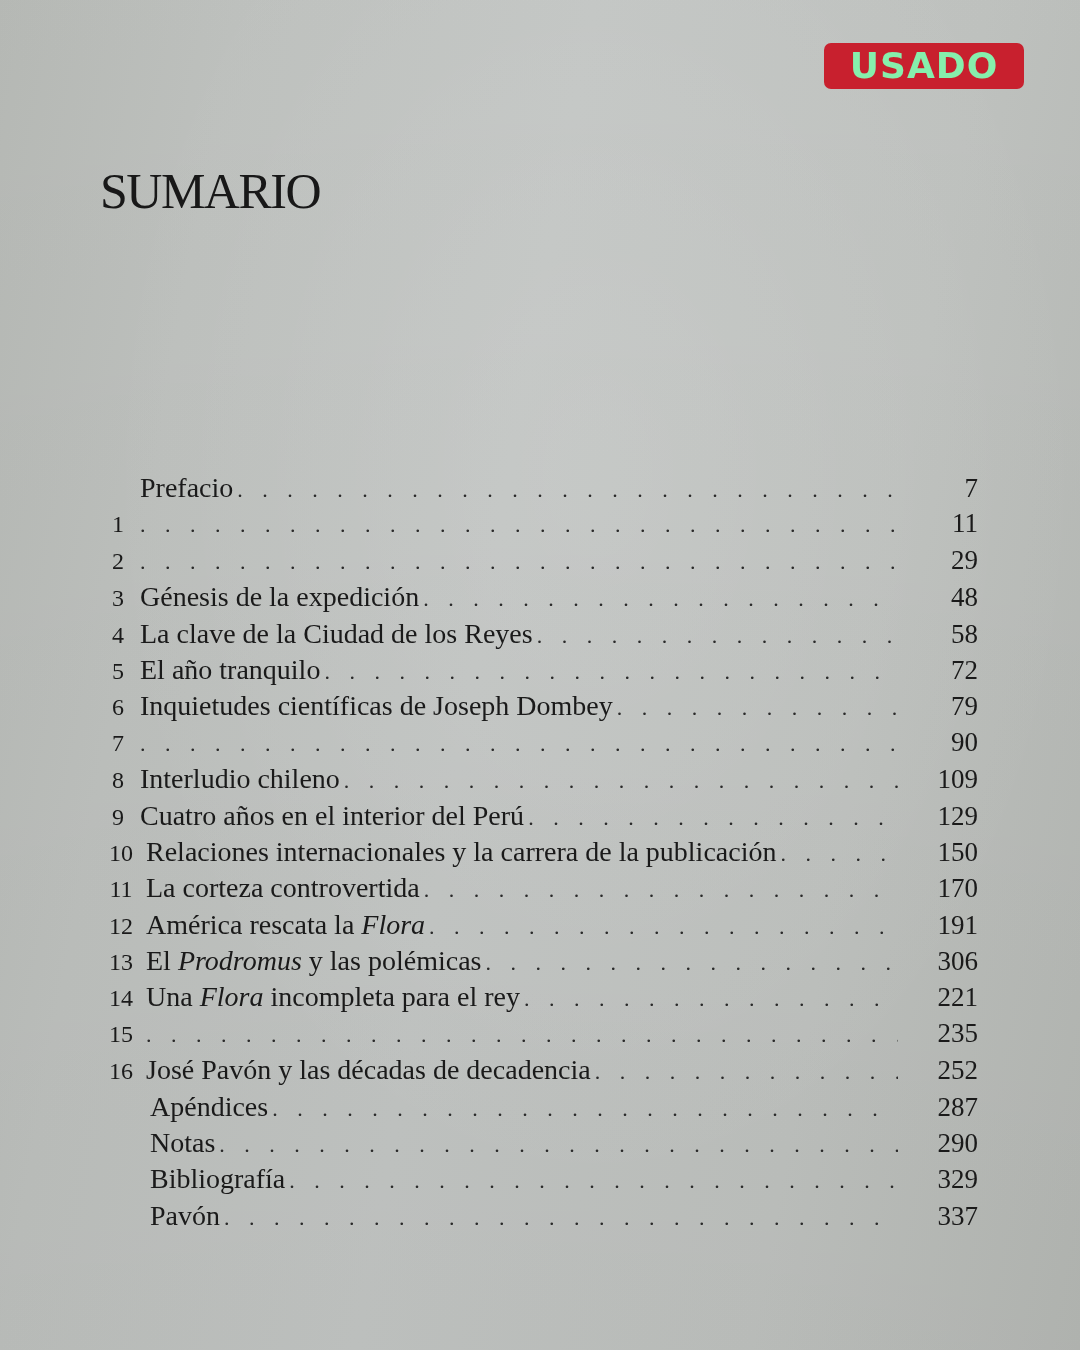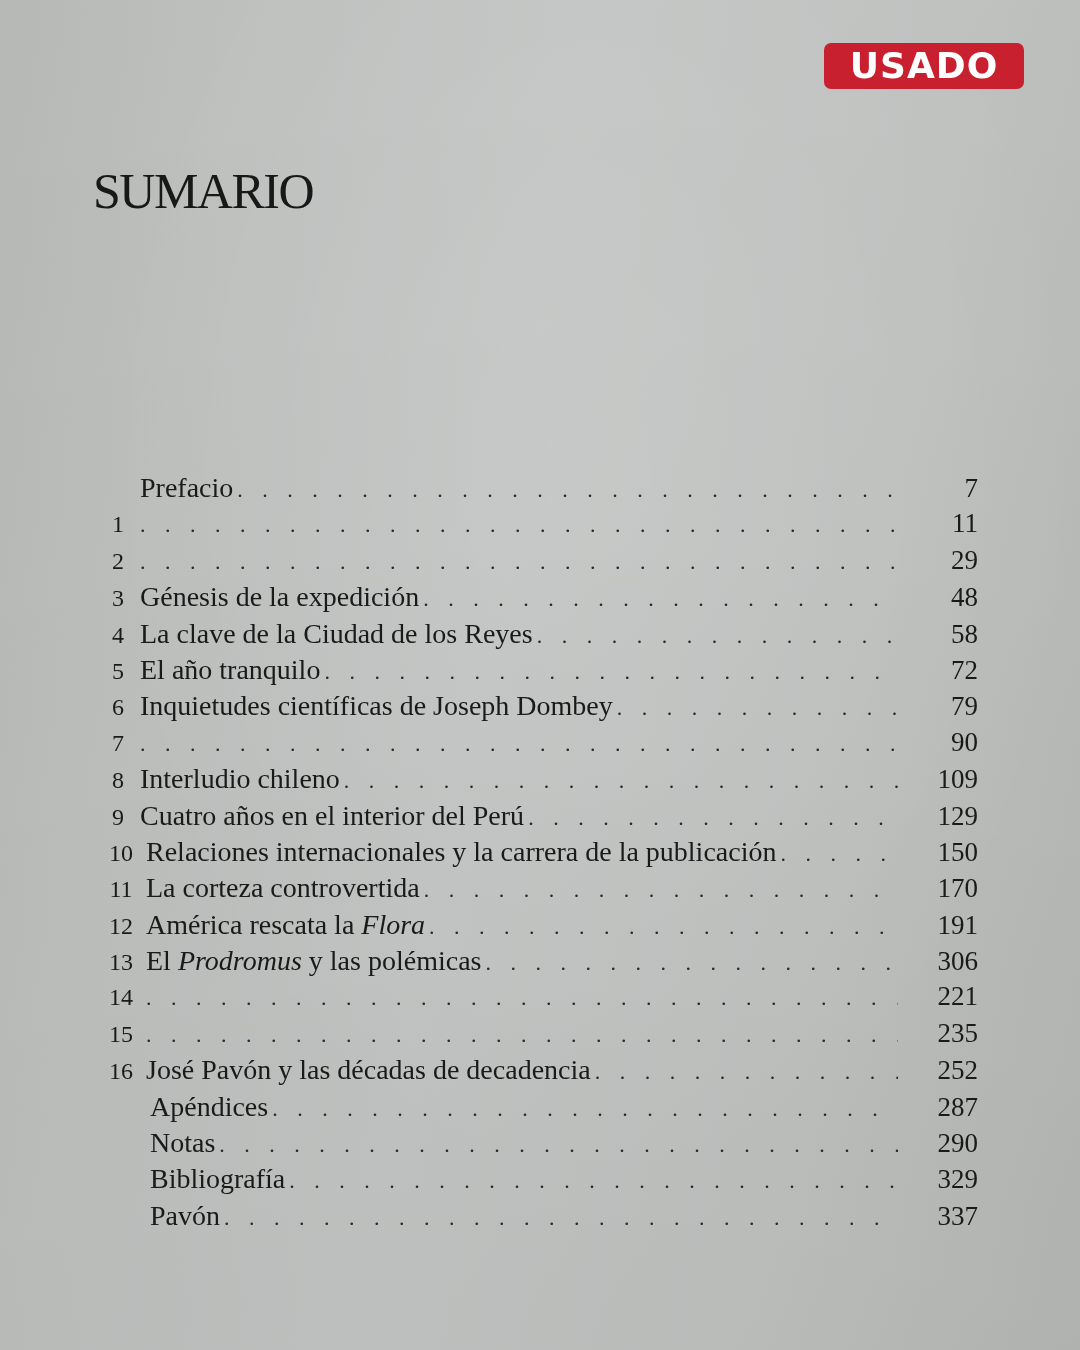--- a/index.html
+++ b/index.html
@@ -24,33 +24,33 @@
       pointer-events: none;
     }
     .badge {
       position: absolute;
       left: 824px;
       top: 43px;
       width: 200px;
       height: 46px;
       background: #c8202e;
       border-radius: 7px;
-      color: #ffffff;
+      color: #86efac;
       font-family: "DejaVu Sans", "Liberation Sans", sans-serif;
       font-weight: bold;
       font-size: 36px;
       letter-spacing: 1px;
       display: flex;
       align-items: center;
       justify-content: center;
       line-height: 1;
     }
     .title {
       position: absolute;
-      left: 93px;
+      left: 100px;
       top: 162px;
       font-family: "Liberation Serif", "DejaVu Serif", serif;
       font-size: 50px;
       letter-spacing: -1.5px;
       color: #181818;
       margin: 0;
       font-weight: normal;
     }
     .toc {
       position: absolute;
@@ -203,20 +203,21 @@
 
   <div class="toc-row">
     <span class="toc-num wide">13</span>
     <span class="toc-title"><span>El </span><i>Prodromus</i><span> y las polémicas</span></span>
     <span class="toc-leader">. . . . . . . . . . . . . . . . . . . . . . . . . . . . . . . . . . . . . . . . . . . . . . . . . . . . . . . . . . . . . . . . . . . . . . . .</span>
     <span class="toc-page">306</span>
   </div>
 
   <div class="toc-row">
     <span class="toc-num wide">14</span>
+    <span class="toc-title"><span>Una </span><i>Flora</i><span> incompleta para el rey</span></span>
     <span class="toc-leader">. . . . . . . . . . . . . . . . . . . . . . . . . . . . . . . . . . . . . . . . . . . . . . . . . . . . . . . . . . . . . . . . . . . . . . . .</span>
     <span class="toc-page">221</span>
   </div>
 
   <div class="toc-row">
     <span class="toc-num wide">15</span>
     <span class="toc-leader">. . . . . . . . . . . . . . . . . . . . . . . . . . . . . . . . . . . . . . . . . . . . . . . . . . . . . . . . . . . . . . . . . . . . . . . .</span>
     <span class="toc-page">235</span>
   </div>
 

